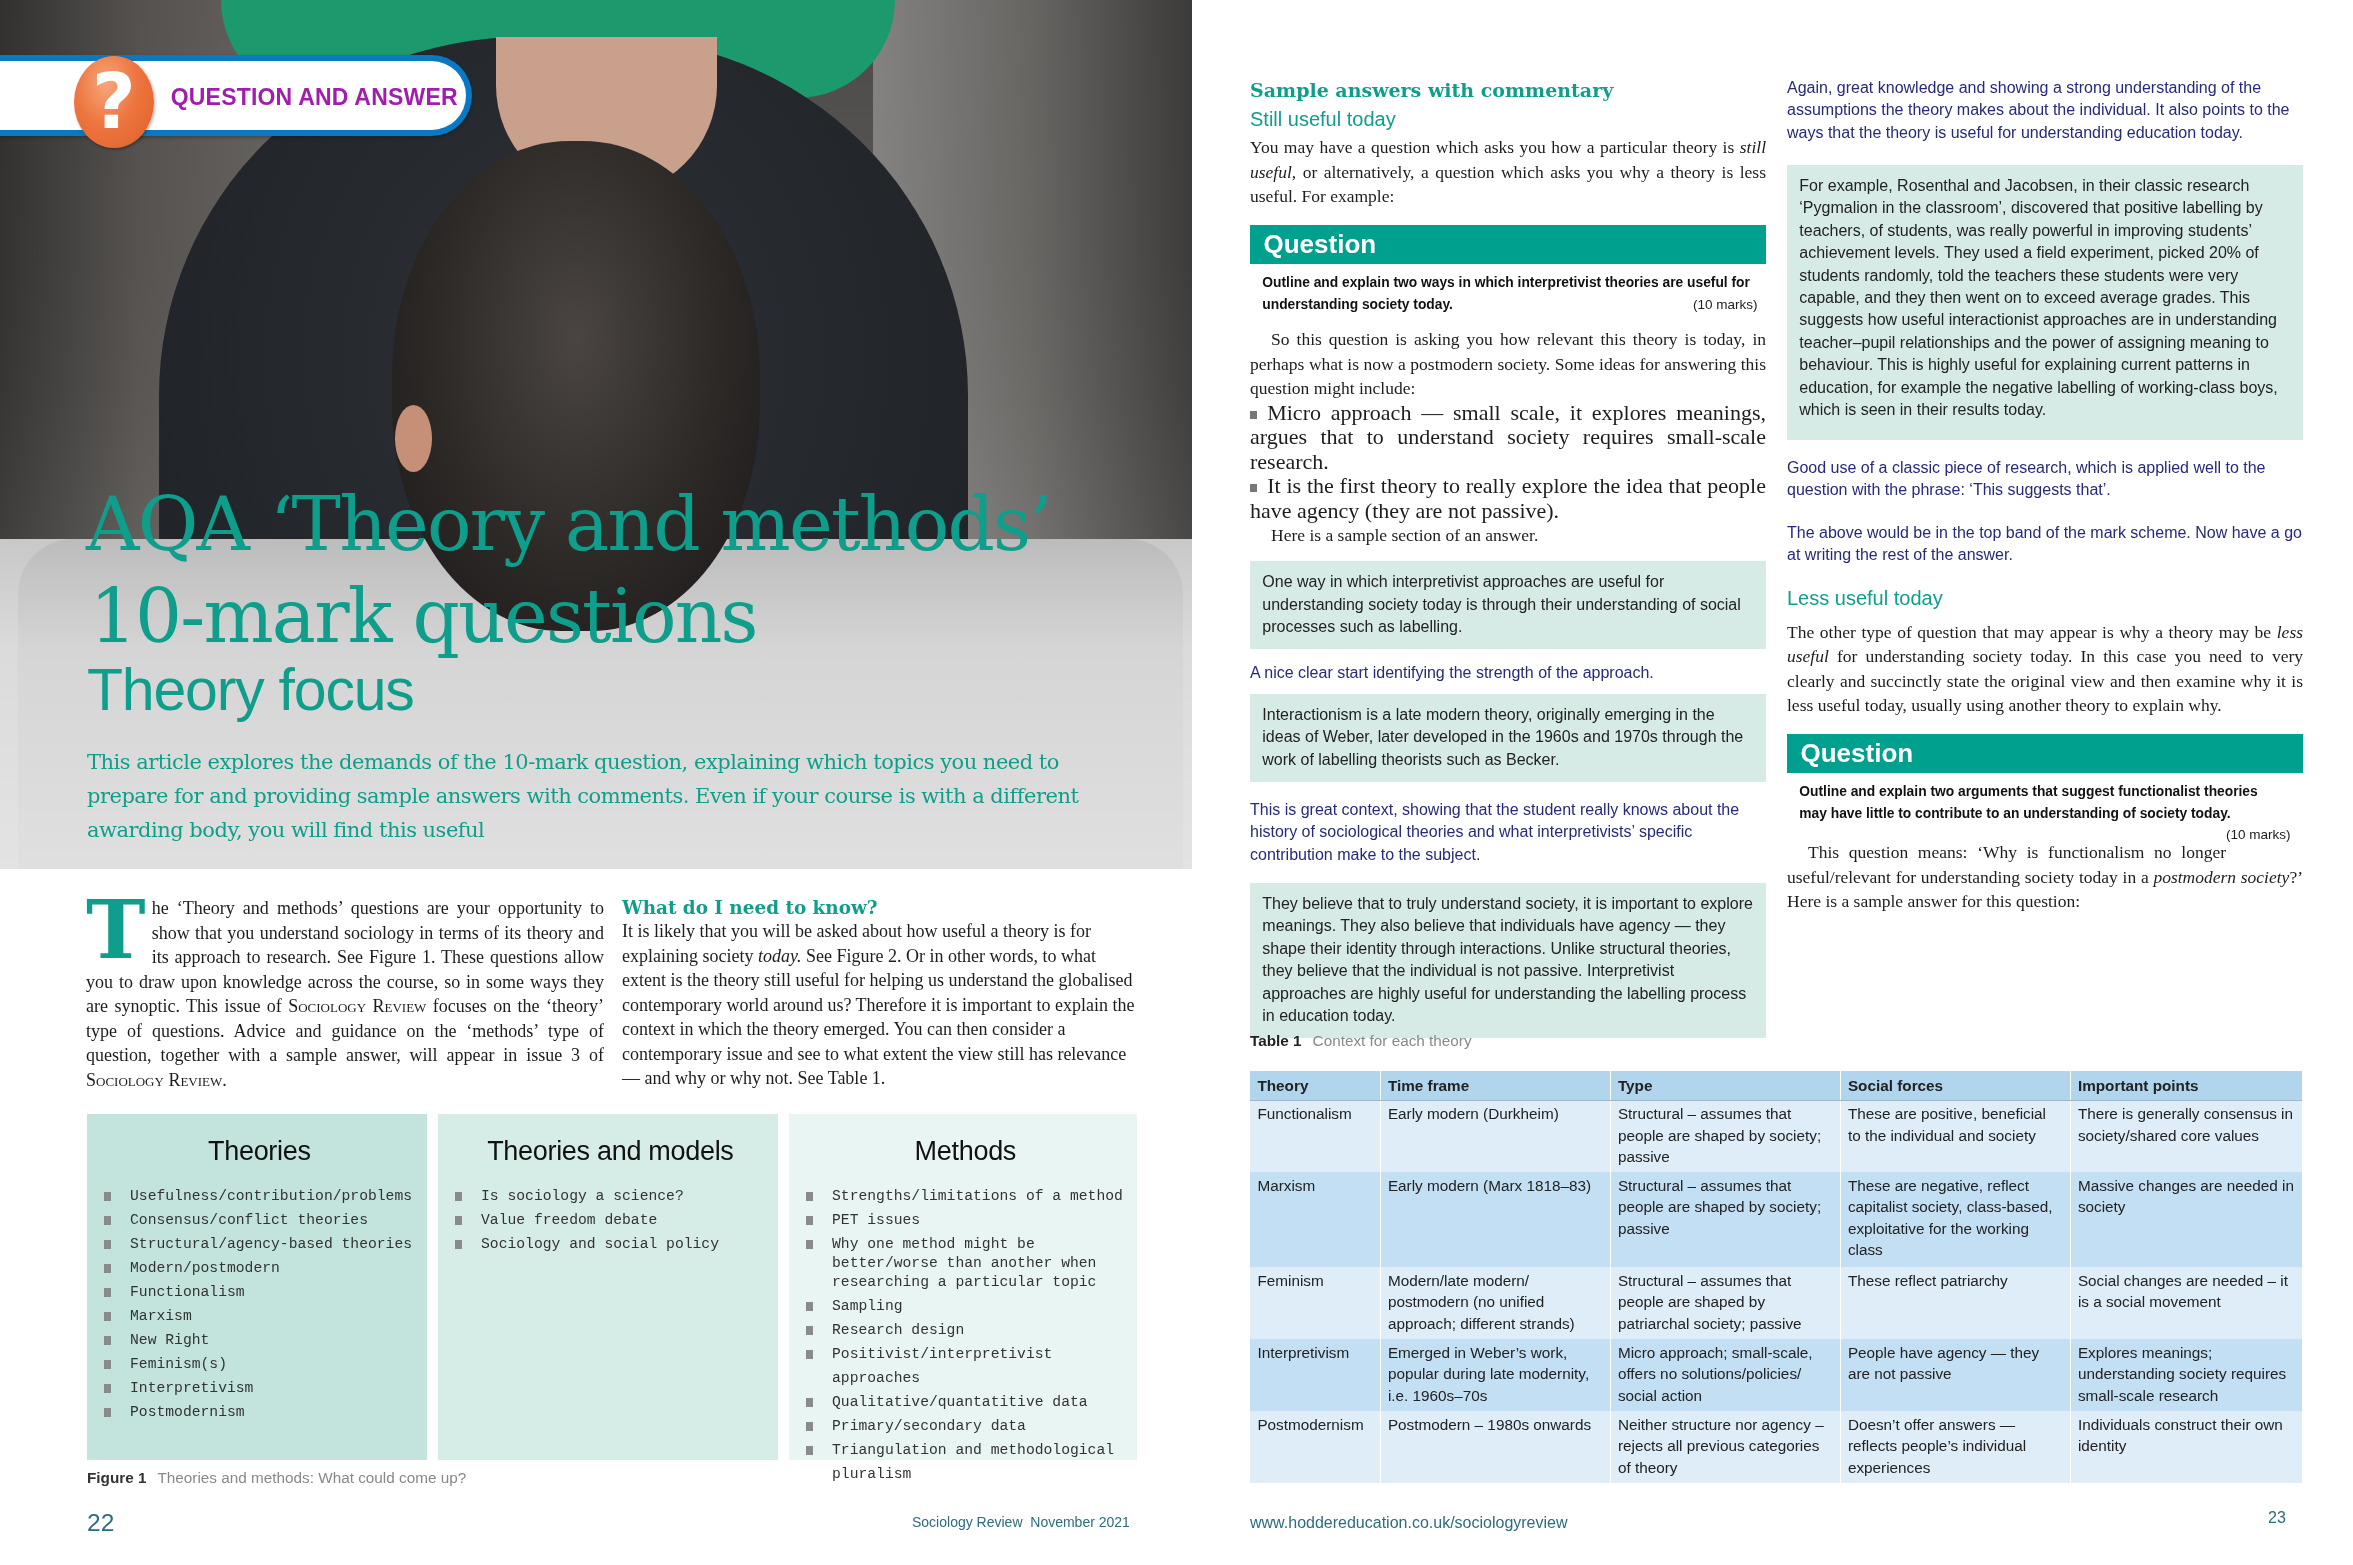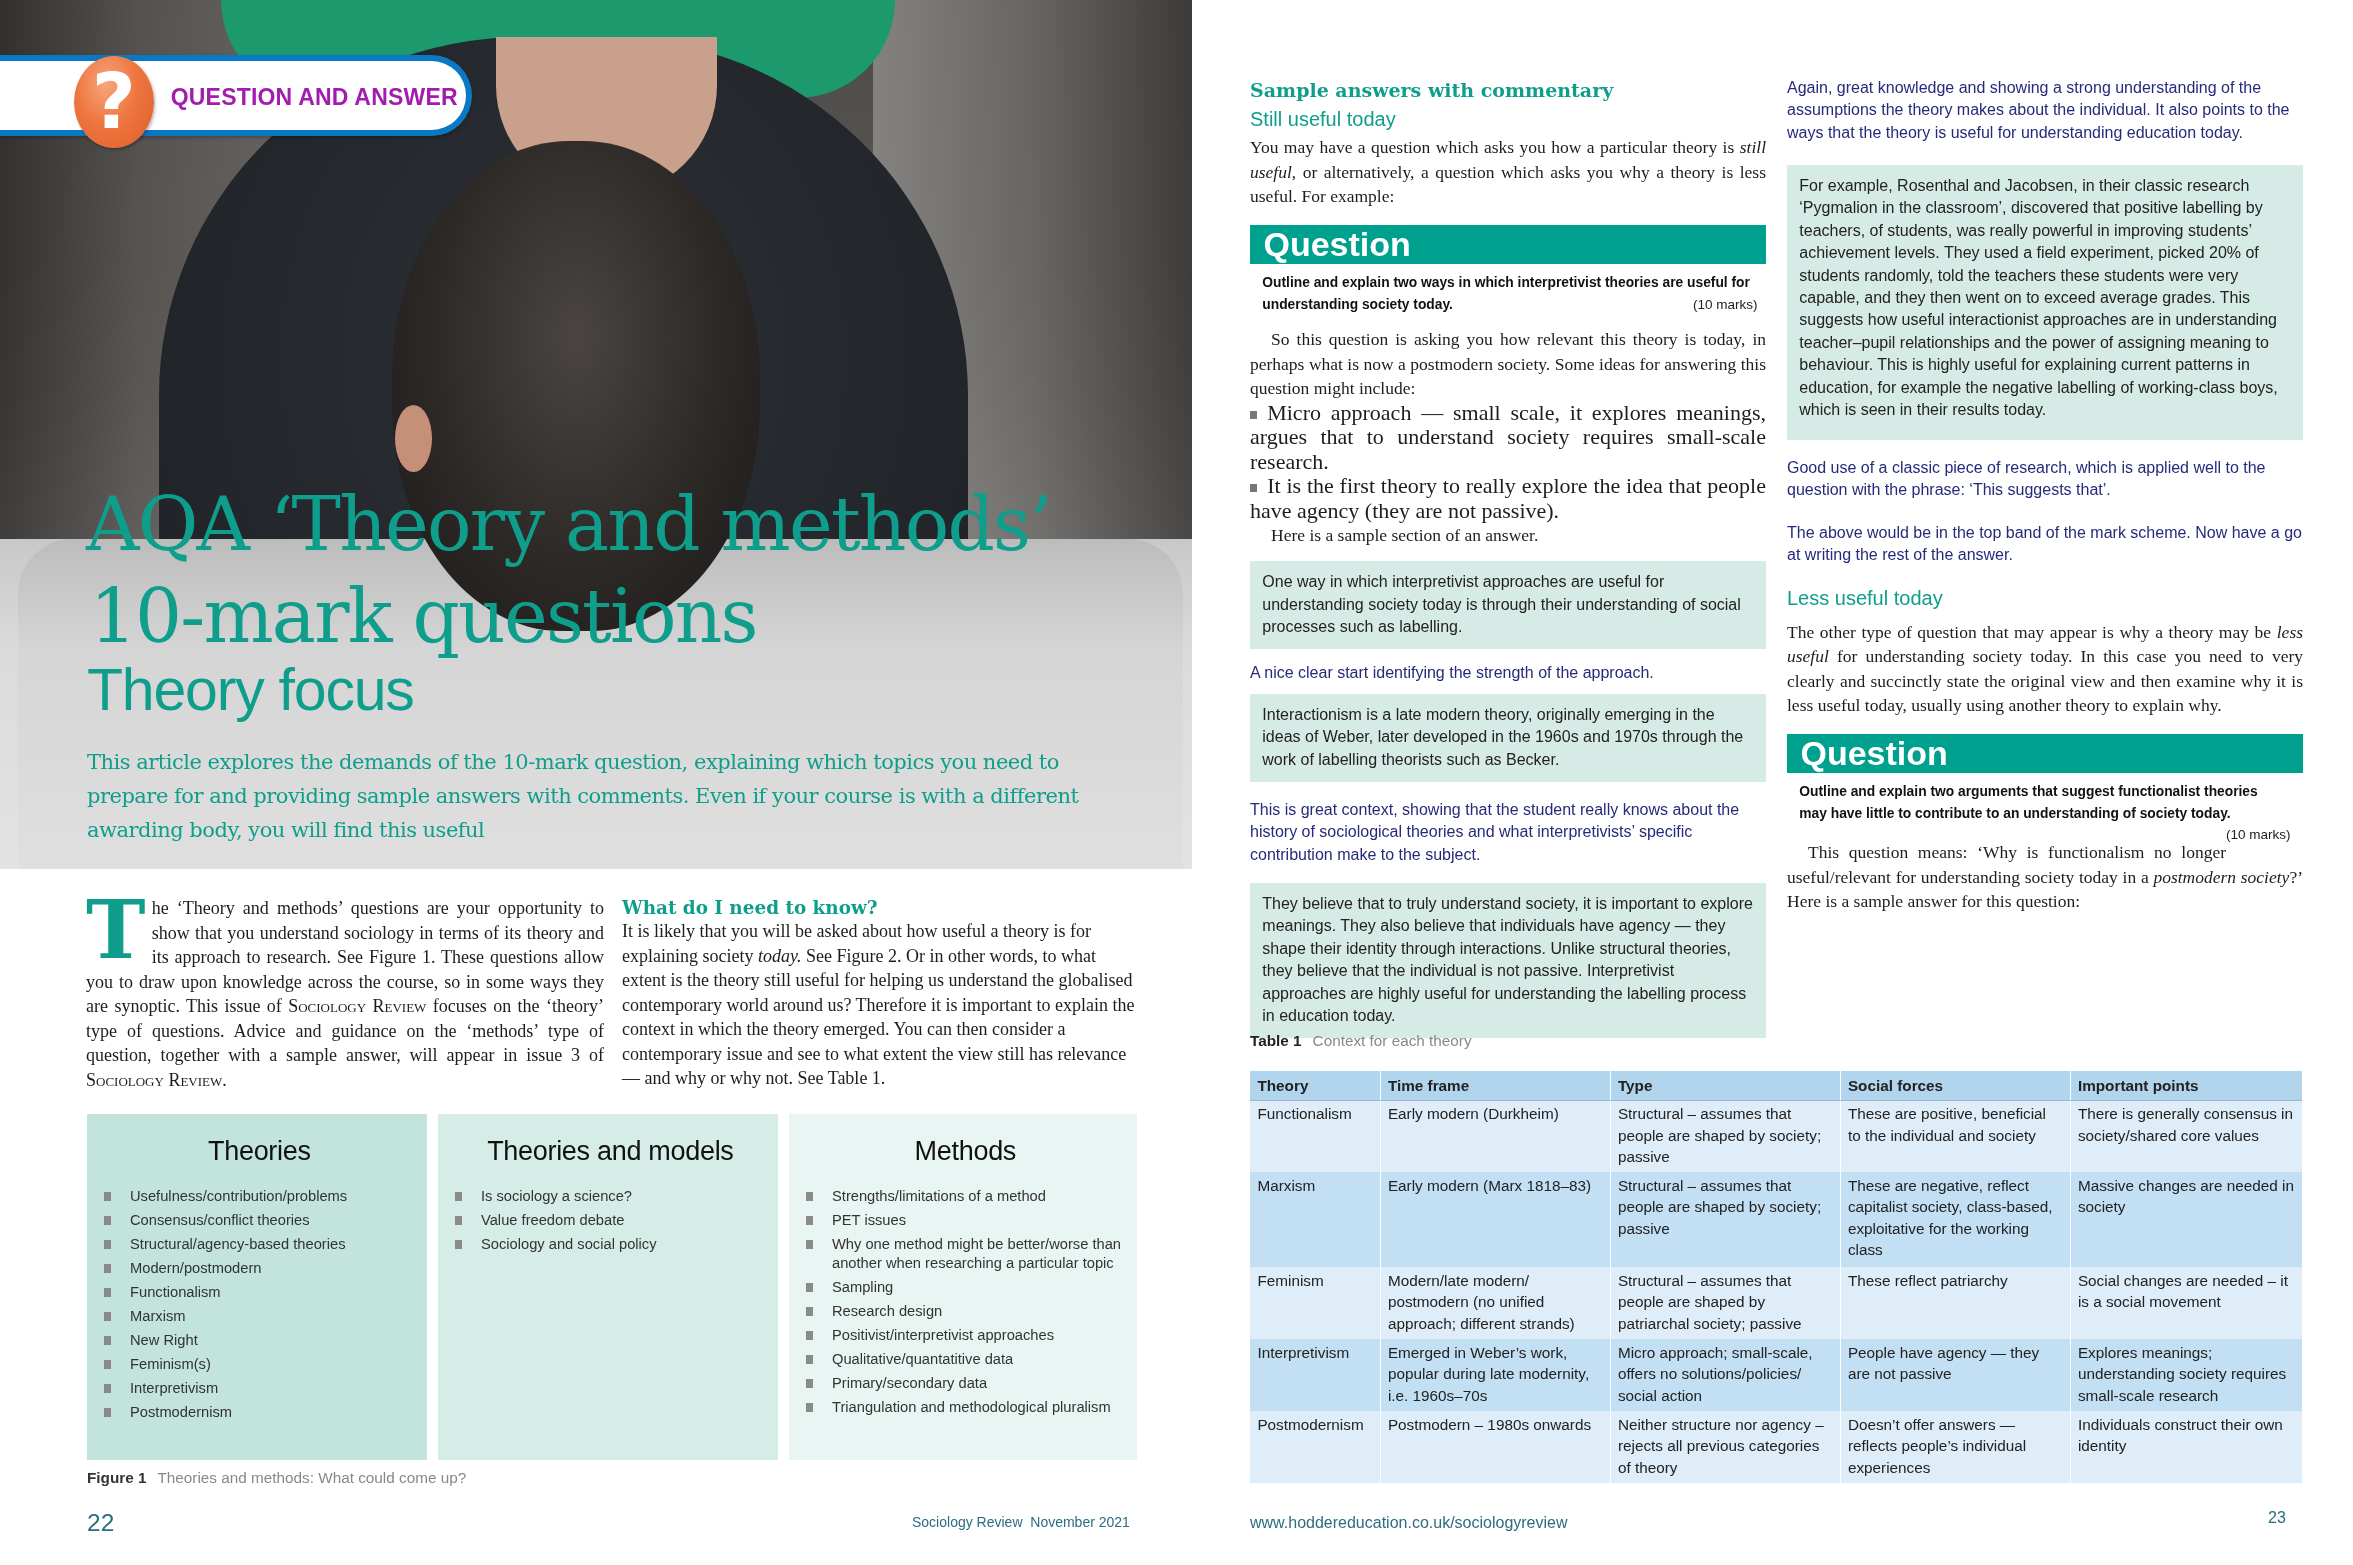--- a/index.html
+++ b/index.html
@@ -77,21 +77,21 @@
     font-family: "DejaVu Serif", serif; font-weight: bold; font-size: 18.4px; color: #0e9e8b; line-height: 23px;
   }
   .need-col p { font-family: "Liberation Serif", serif; font-size: 18px; line-height: 24.5px; color:#1d1d1b; }
 
   .fig-box { position: absolute; top: 1114px; height: 346px; padding: 22px 12.3px 0 17px; }
   .fig-box.b1 { left: 87px; width: 340px; background: #c3e4dd; }
   .fig-box.b2 { left: 438px; width: 340px; background: #d6ece7; }
   .fig-box.b3 { left: 789px; width: 348px; background: #e9f5f3; }
   .fig-box h4 { font-family: "Liberation Sans", sans-serif; font-size: 27px; font-weight: normal; text-align: center; color:#111; margin-bottom: 17px; letter-spacing:-0.3px; }
   .fig-box ul { list-style: none; }
-  .fig-box li { font-family: Liberation Sans, sans-serif; font-size: 14.7px; line-height: 24px; color:#333; padding-left: 26px; position: relative; }
+  .fig-box li { font-family: Liberation Mono, monospace; font-size: 14.7px; line-height: 24px; color:#333; padding-left: 26px; position: relative; }
   .fig-box li::before { content: ""; position: absolute; left: 0; top: 8px; width: 7.4px; height: 8.6px; background: #8a8a8a; }
   .fig-box li.wrap { line-height: 19px; padding-top: 2.5px; padding-bottom: 2.5px; }
 
   .fig-caption { position: absolute; left: 87px; top: 1469px; font-family: "Liberation Sans", sans-serif; font-size: 15.3px; color: #888; }
   .fig-caption b { color: #333; margin-right: 11px; }
 
   .folio-left { position: absolute; left: 87px; top: 1509px; font-family: "Liberation Sans", sans-serif; font-size: 24.5px; color: #2e6c80; }
   .folio-left-mag { position: absolute; left: 912px; top: 1514px; font-family: "Liberation Sans", sans-serif; font-size: 14px; color: #2e6c80; }
 
   
@@ -99,21 +99,21 @@
   .colA { position: absolute; left: 55px; top: 77px; width: 516px; }
   .colB { position: absolute; left: 592px; top: 77px; width: 516px; }
 
   .h-sample { font-family: "DejaVu Serif", serif; font-weight: bold; color: #0e9e8b; font-size: 19px; line-height: 27px; }
   .h-sub { font-family: "Liberation Sans", sans-serif; color: #0e9e8b; font-size: 20px; line-height: 31px; }
   .serif-p { font-family: "Liberation Serif", serif; font-size: 17.5px; line-height: 24.5px; color: #1d1d1b; text-align: justify; }
   .serif-p.indent { text-indent: 21px; }
   .bullet-p { font-family: "Liberation Serif", serif; font-size: 22px; line-height: 24.5px; color: #1d1d1b; text-align: justify; }
   .bullet-p .sq { display:inline-block; width:7.4px; height:8px; background:#777; margin-right:9.8px; vertical-align: 1.2px; }
 
-  .q-bar { background: #00a08f; color: #fff; font-family: "Liberation Sans", sans-serif; font-weight: bold; font-size: 34px; height: 39px; line-height: 39px; padding-left: 13.5px; margin-top: 16px; }
+  .q-bar { background: #00a08f; color: #fff; font-family: "Liberation Sans", sans-serif; font-weight: bold; font-size: 26px; height: 39px; line-height: 39px; padding-left: 13.5px; margin-top: 16px; }
   .q-text { font-family: "Liberation Sans", sans-serif; font-weight: bold; font-size: 13.8px; line-height: 21.5px; color: #111; padding: 8.6px 8.6px 0 12.3px; position: relative; }
   .q-marks { font-family: "Liberation Sans", sans-serif; font-weight: normal; font-size: 13.5px; color: #222; float: right; }
 
   .answer-box { background: #d7ebe6; font-family: "Liberation Sans", sans-serif; font-size: 16px; line-height: 22.4px; color: #222; padding: 9.8px 12.3px 11px 12.3px; }
   .comment { font-family: "Liberation Sans", sans-serif; font-size: 16px; line-height: 22.4px; color: #262a7a; }
 
   .table-caption { position: absolute; left: 1250px; top: 1032px; font-family: "Liberation Sans", sans-serif; font-size: 15.3px; color: #888; }
   .table-caption b { color: #222; margin-right: 11px; }
 
   table.ctx { position: absolute; left: 1250px; top: 1071px; width: 1052px; border-collapse: collapse; font-family: "Liberation Sans", sans-serif; font-size: 15.3px; line-height: 21.5px; color: #222; }

